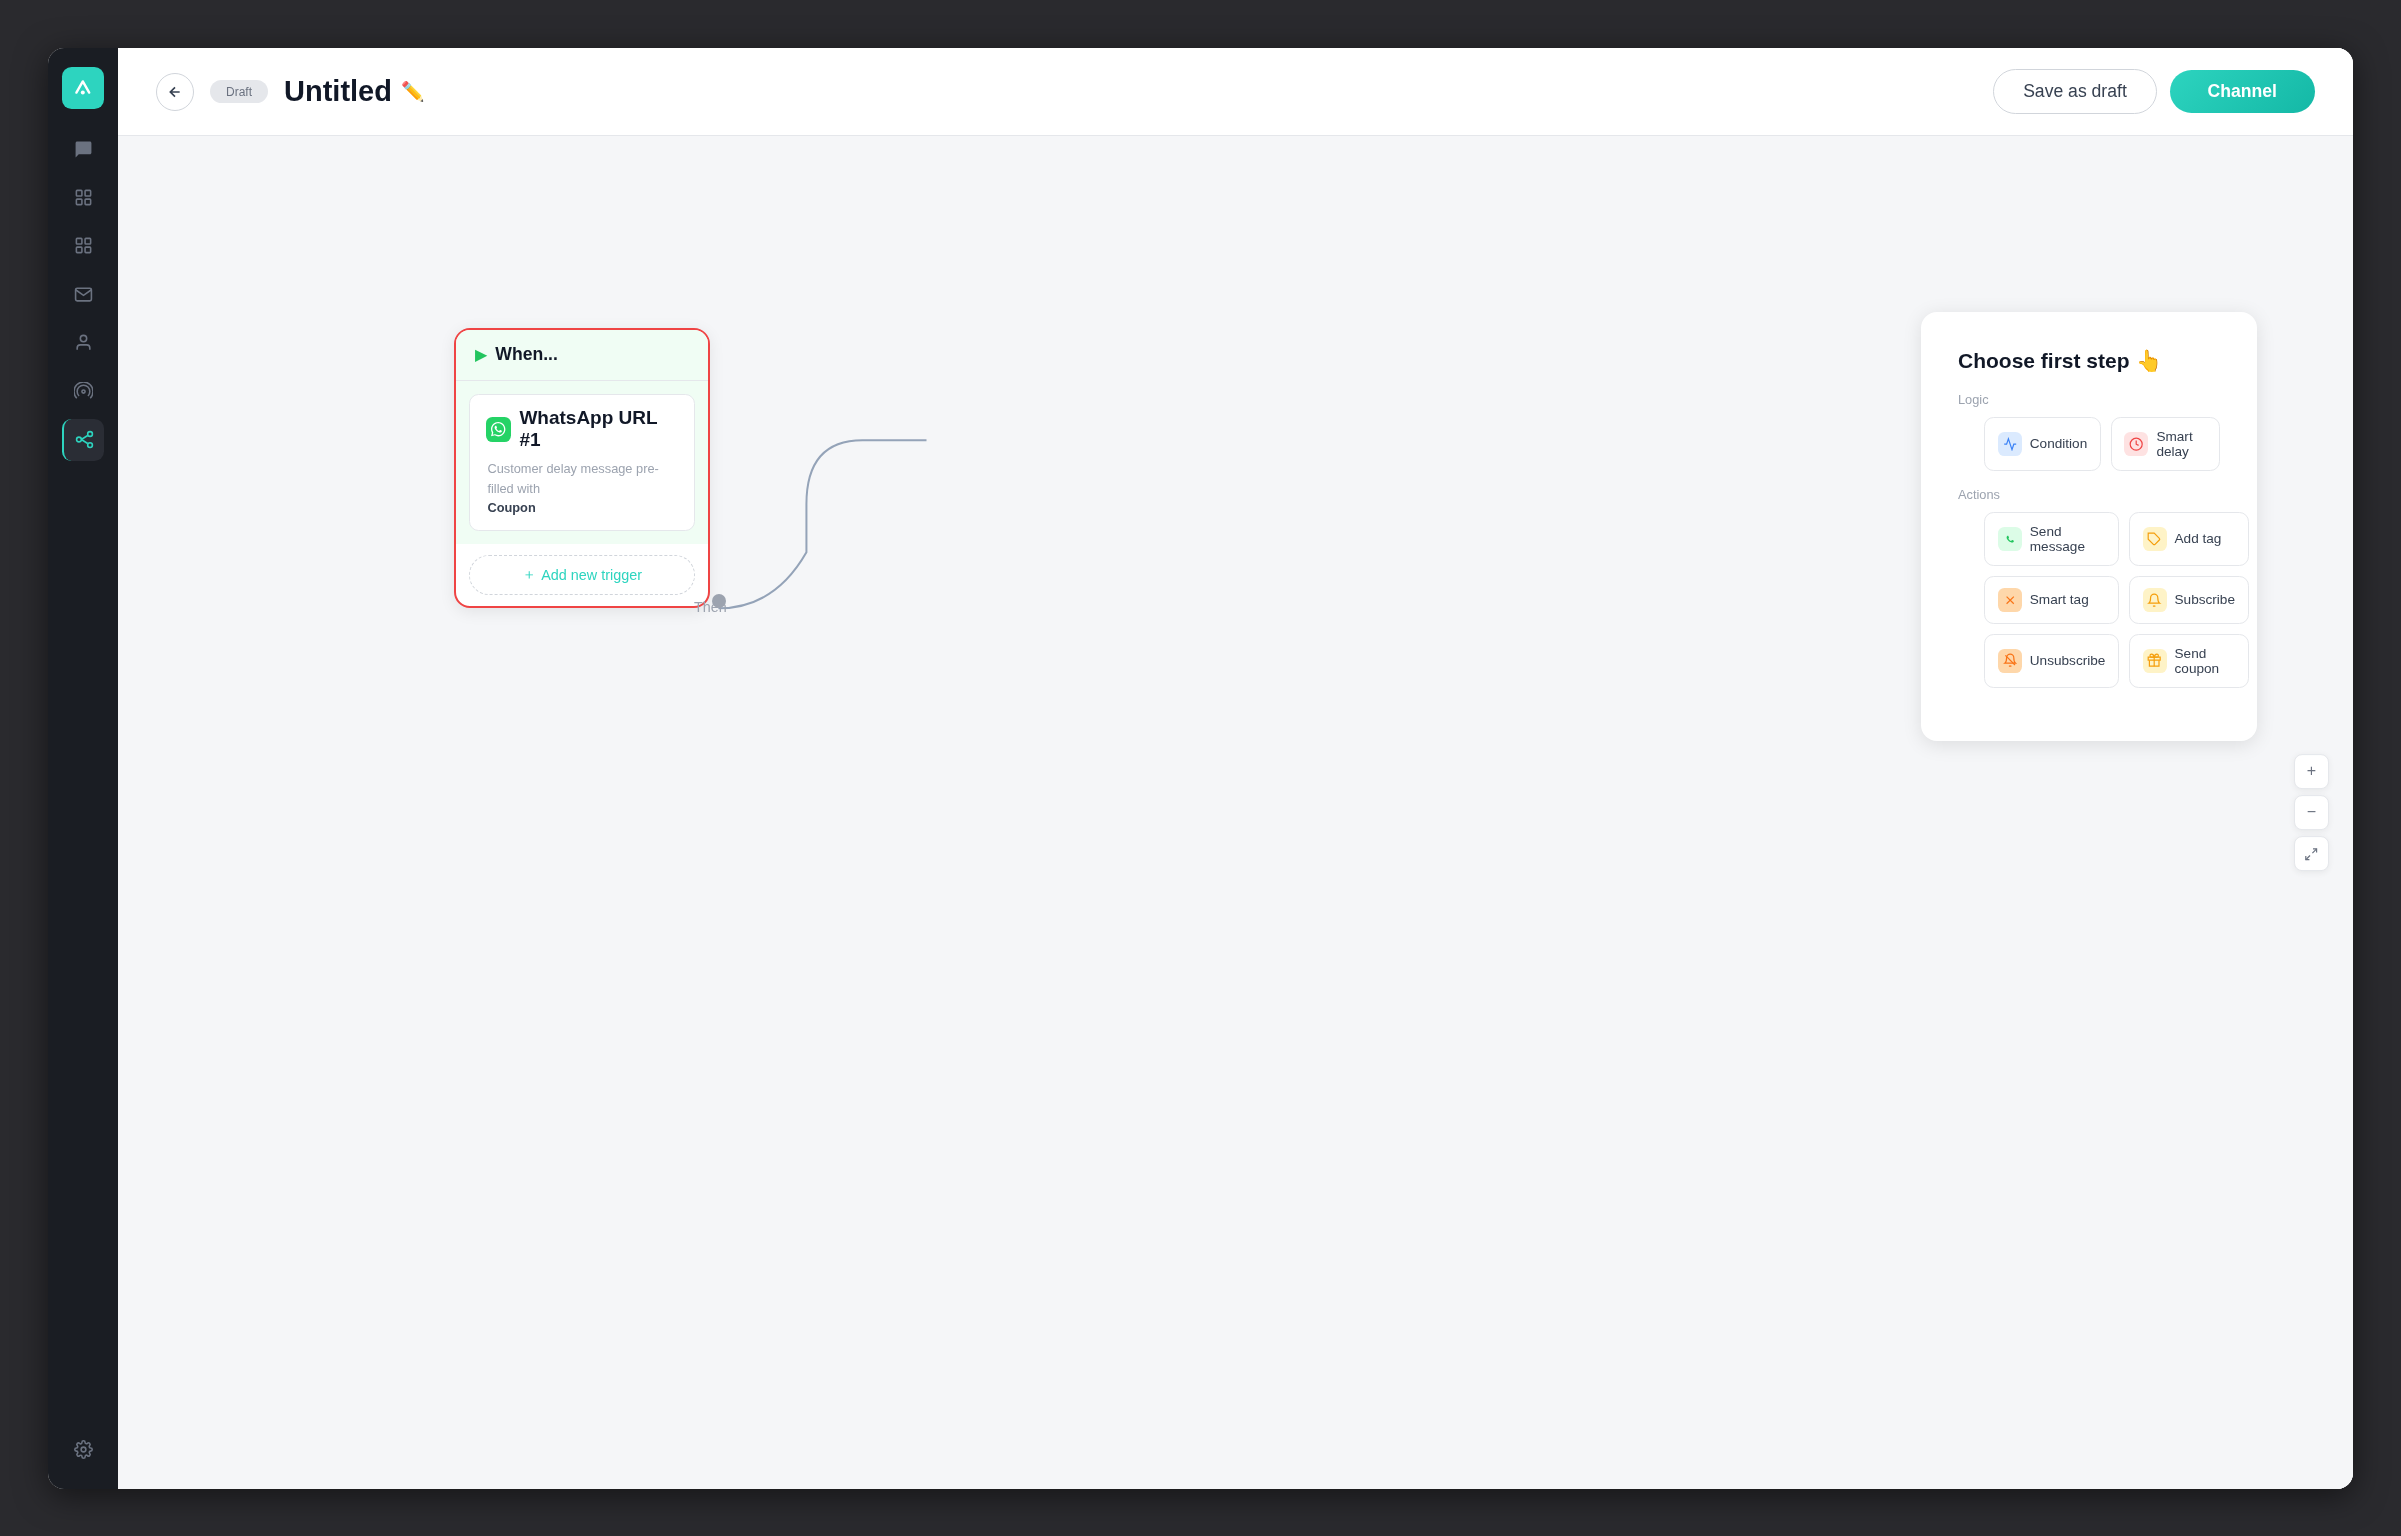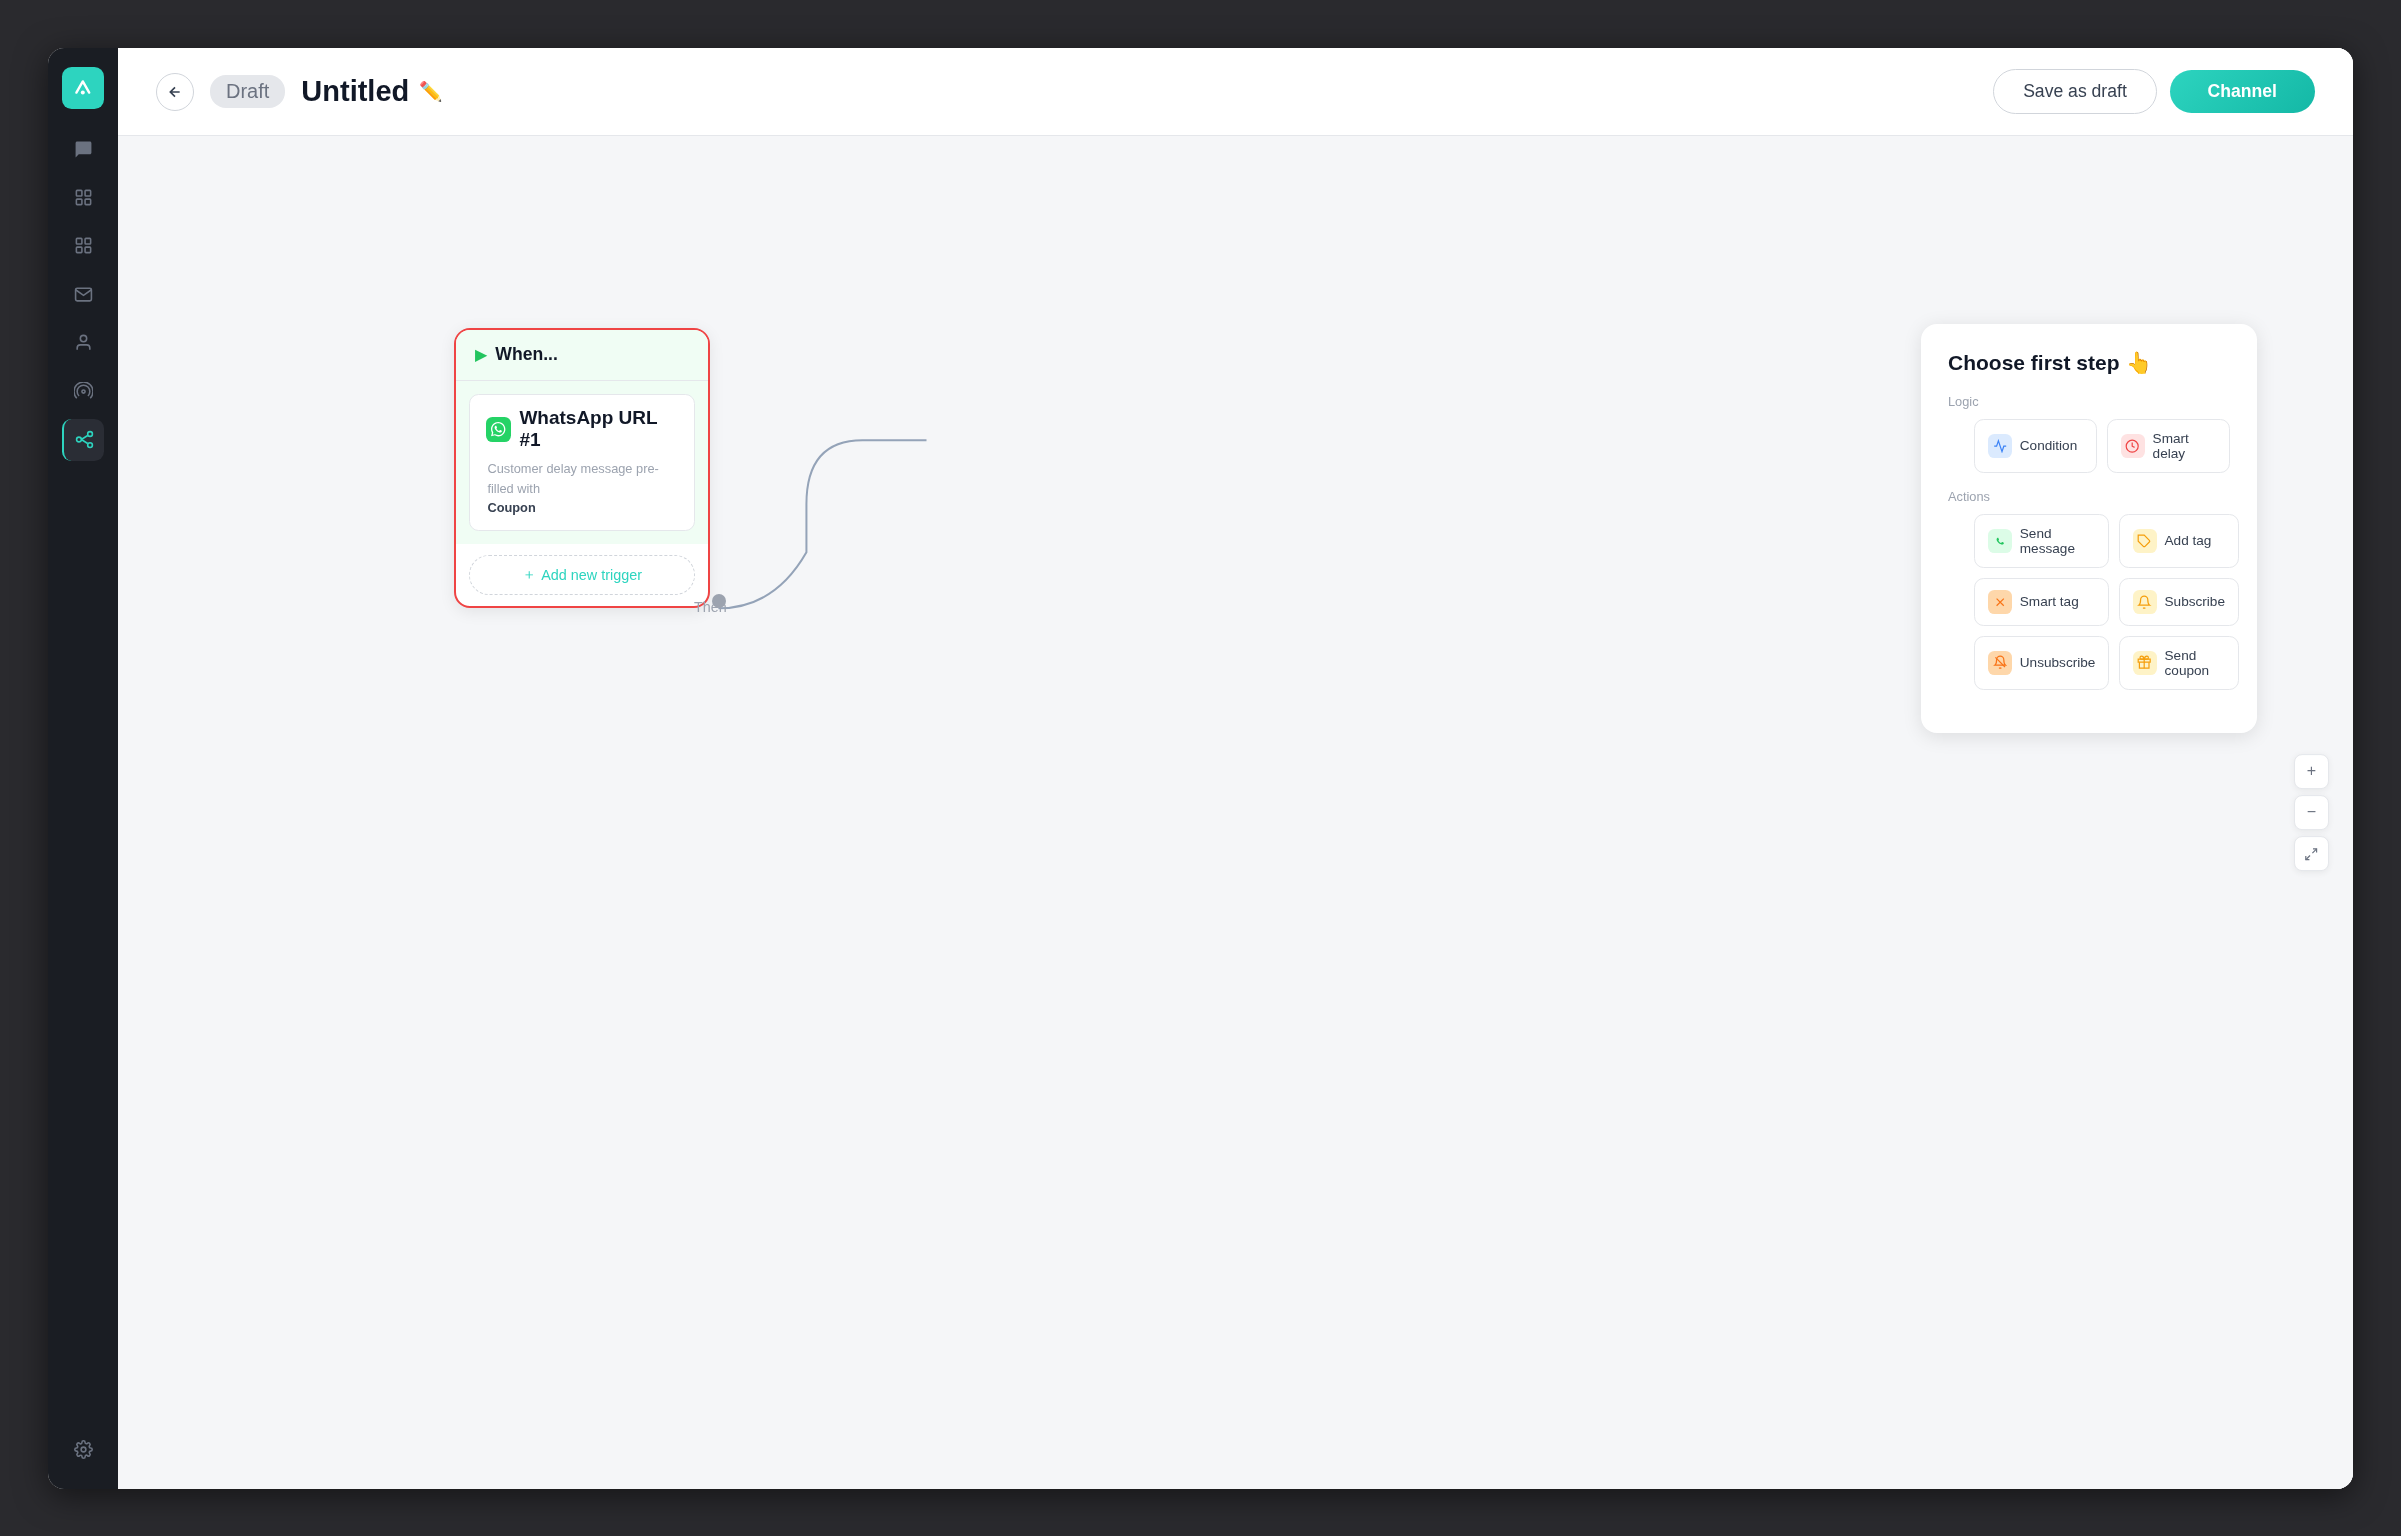--- a/index.html
+++ b/index.html
@@ -101,21 +101,21 @@
       justify-content: center;
       cursor: pointer;
       color: #374151;
       flex-shrink: 0;
     }
     .draft-badge {
       background: #e5e7eb;
       color: #6b7280;
       border-radius: 16px;
       padding: 4.8px 16px;
-      font-size: 20px;
+      font-size: 12px;
       font-weight: 500;
       flex-shrink: 0;
     }
     .header-title-area {
       display: flex;
       flex-direction: column;
       gap: 3.2px;
       flex: 1;
     }
     .header-title-row {
@@ -314,25 +314,25 @@
       left: 0;
       width: 100%;
       height: 100%;
       pointer-events: none;
     }
 
     
     .choose-panel {
       position: absolute;
       right: 96px;
-      top: 188px;
+      top: 176px;
       width: 336px;
       background: #fff;
       border-radius: 16px;
-      padding: 27px;
+      padding: 37px;
       box-shadow: 0 3.2px 19px rgba(0,0,0,0.1);
     }
     .choose-title {
       font-size: 21px;
       font-weight: 700;
       color: #111827;
       margin-bottom: 19px;
       display: flex;
       align-items: center;
       gap: 6.4px;

